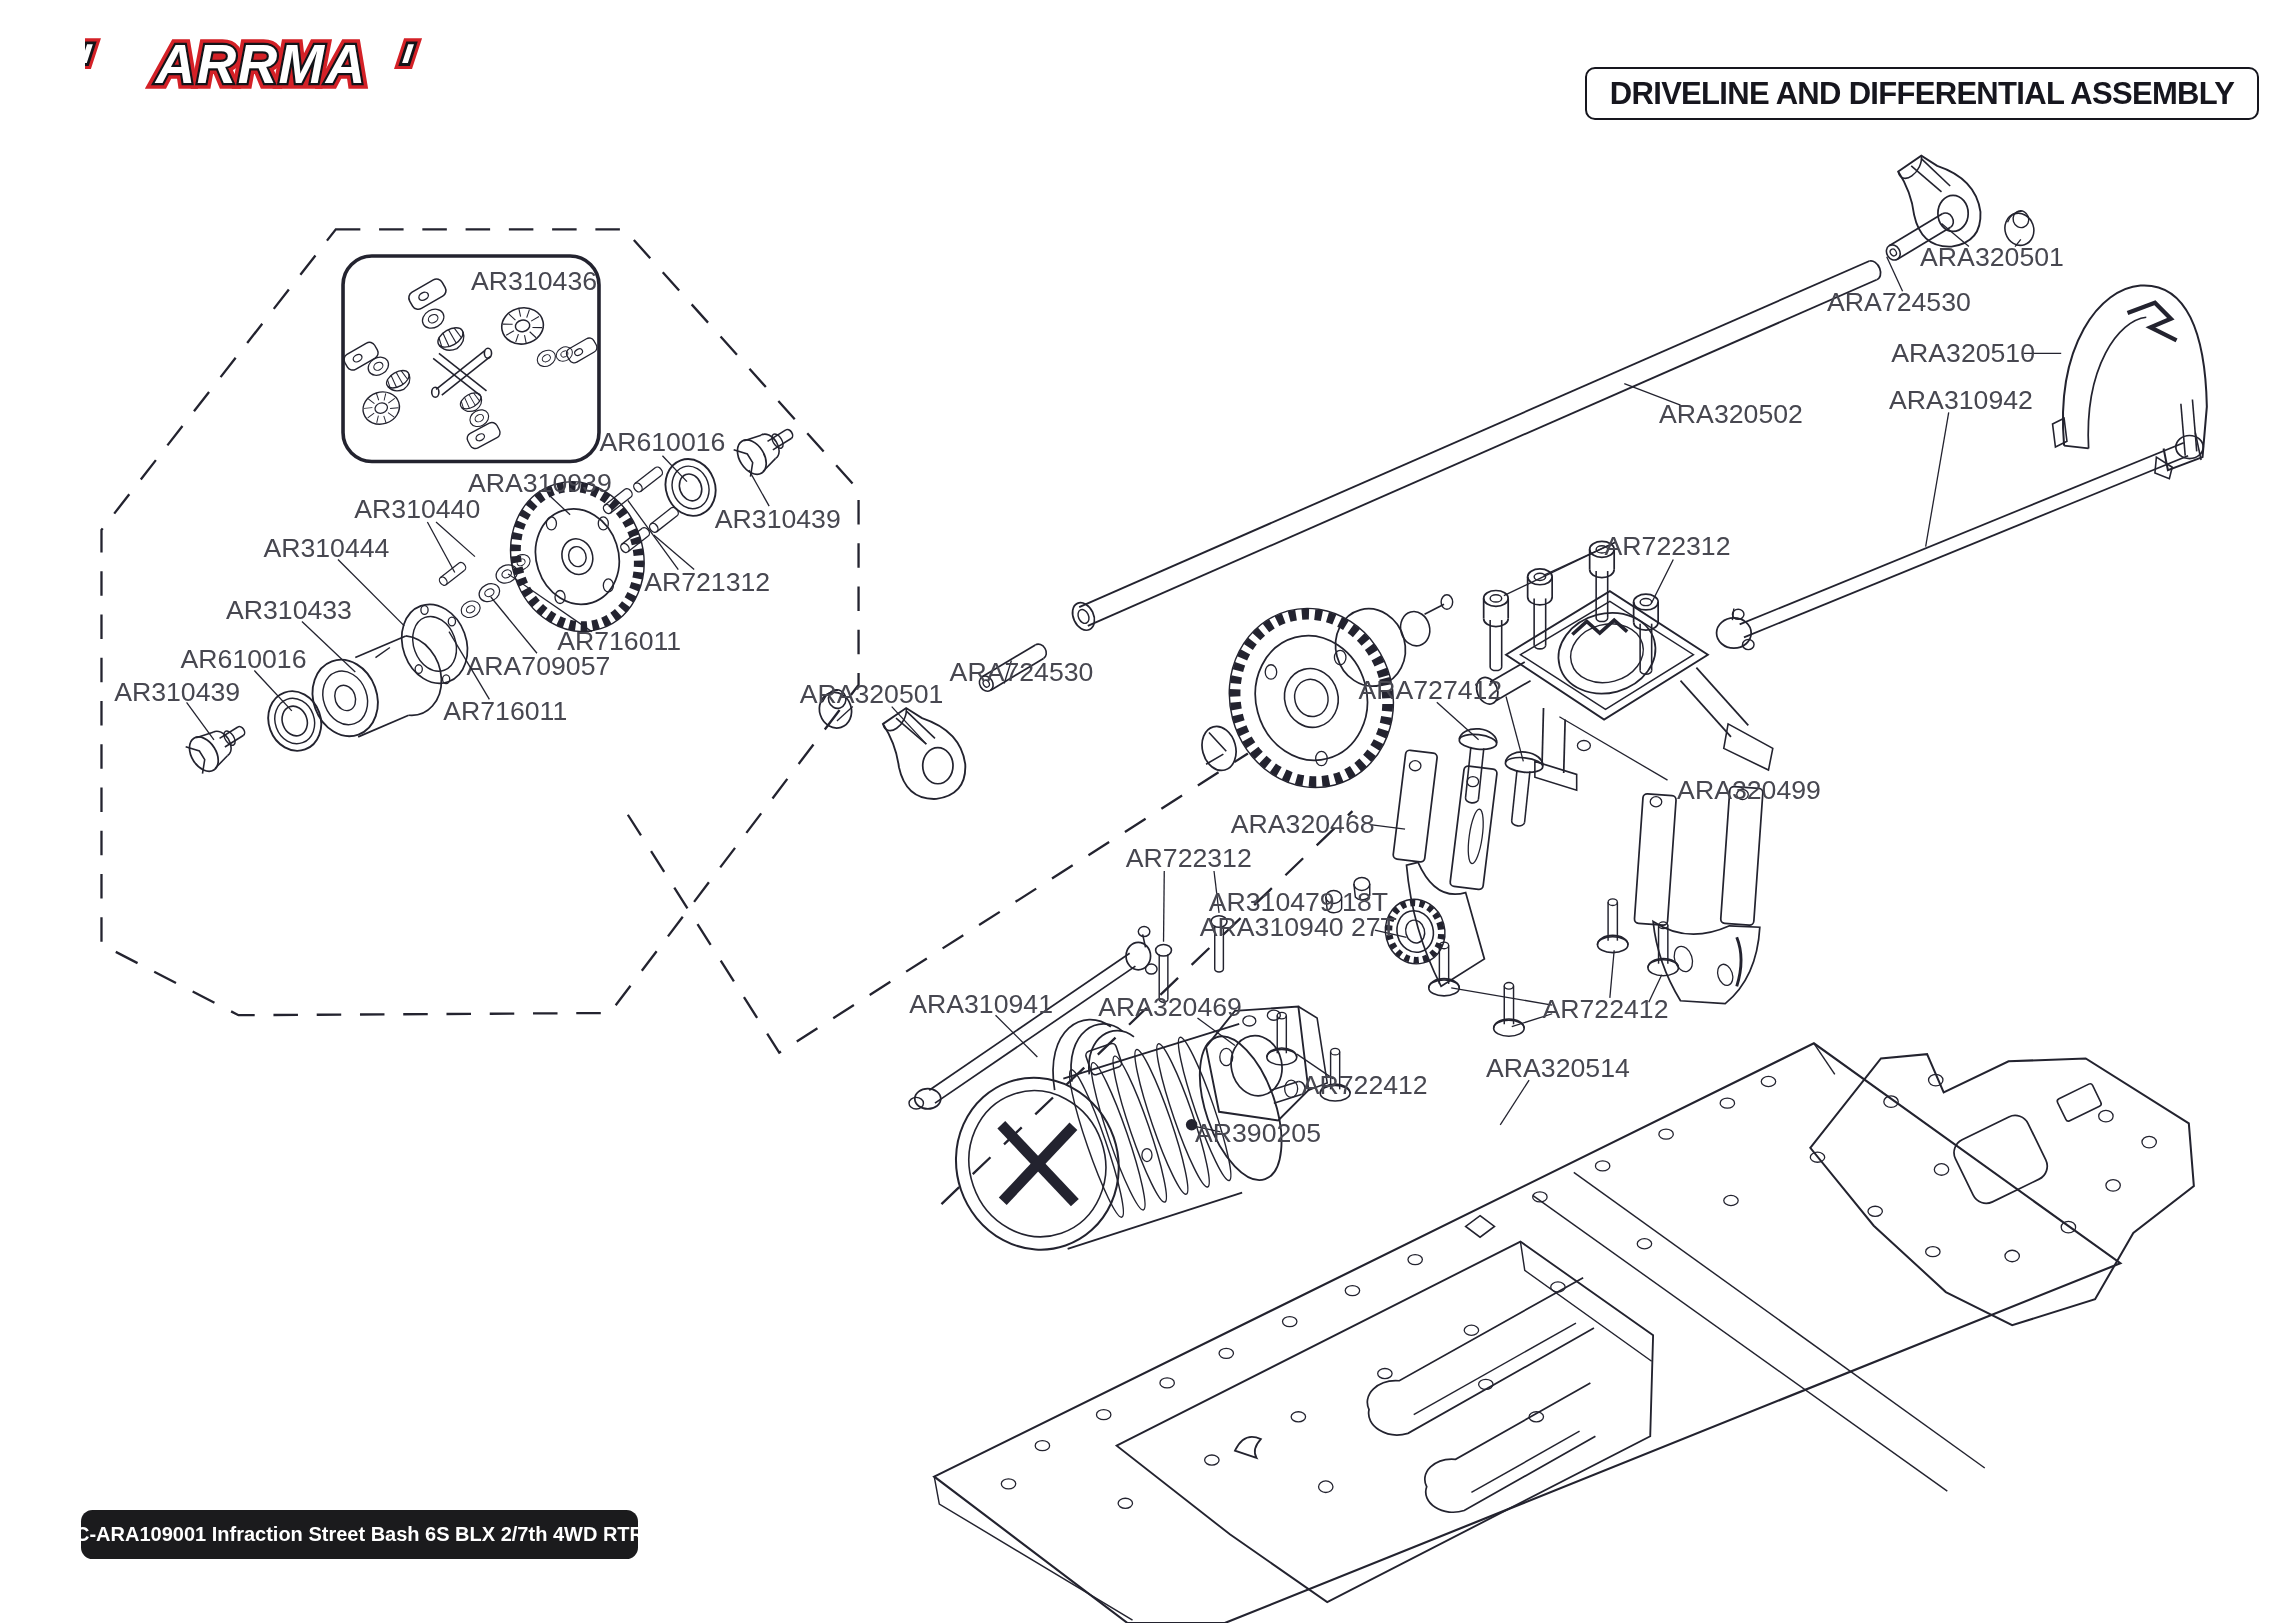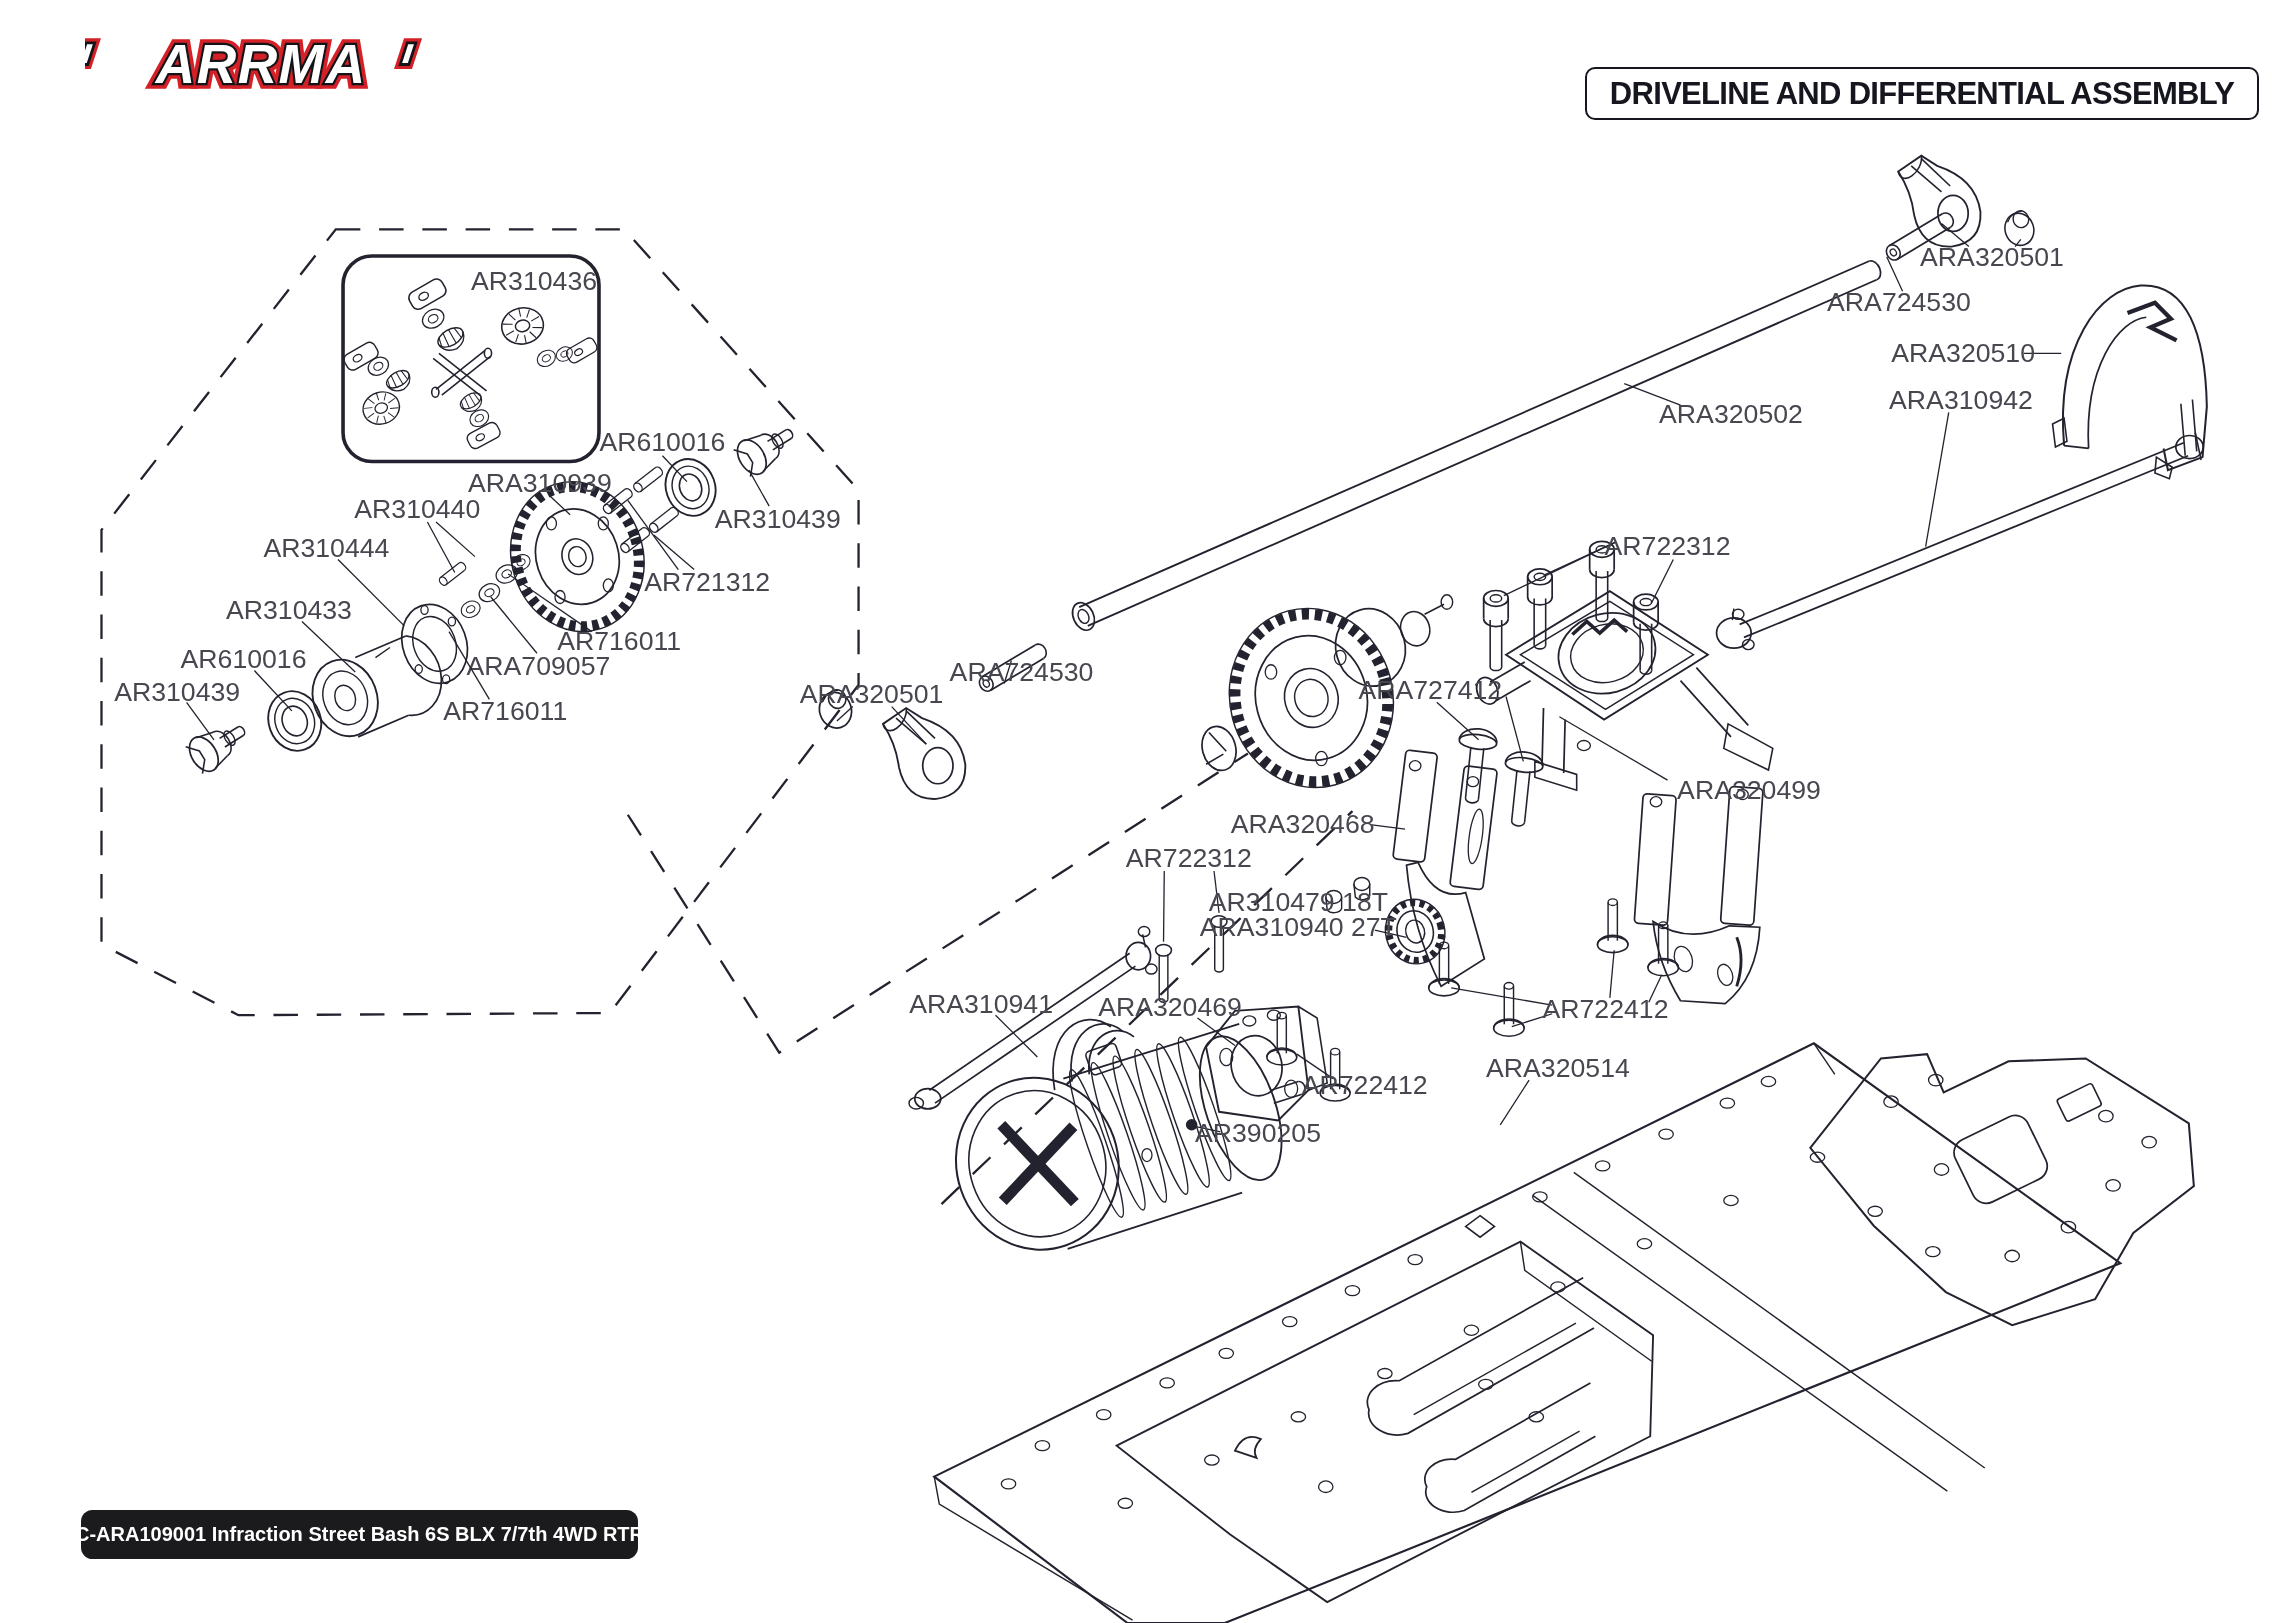--- a/index.html
+++ b/index.html
@@ -543,17 +543,17 @@
         <line x1="2806" y1="490" x2="2858" y2="490" stroke="#23232f" stroke-width="1.8"></line>
         <text x="2722" y="502" text-anchor="middle" class="part-label">ARA320510</text>
         <line x1="2702" y1="572" x2="2670" y2="758" stroke="#23232f" stroke-width="1.8"></line>
         <text x="2719" y="567" text-anchor="middle" class="part-label">ARA310942</text>
         <line x1="2330" y1="562" x2="2252" y2="532" stroke="#23232f" stroke-width="1.8"></line>
         <text x="2400" y="586" text-anchor="middle" class="part-label">ARA320502</text>
       </g>
   </svg>
 
   <div class="footer-pill">
-    <span>C-ARA109001 Infraction Street Bash 6S BLX 7/7th 4WD RTR</span>
+    <span>C-ARA109001 Infraction Street Bash 6S BLX 2/7th 4WD RTR</span>
   </div>
 
 </div>
 
 
 </body></html>

